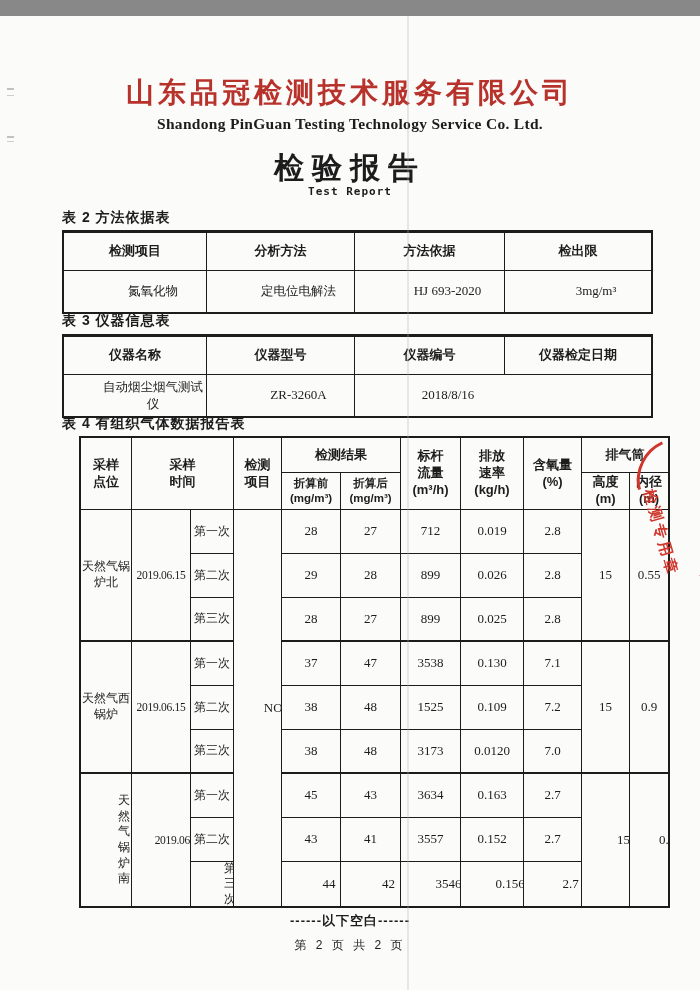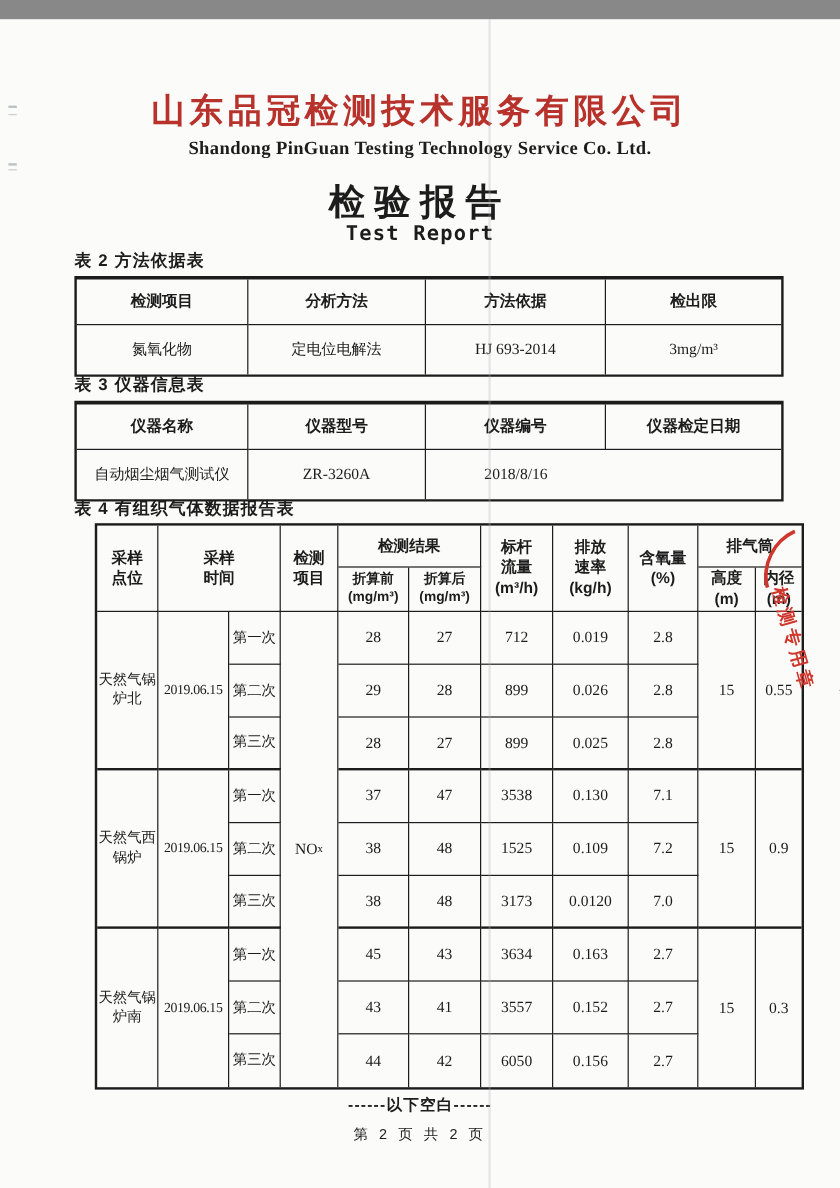--- a/index.html
+++ b/index.html
@@ -9,41 +9,41 @@
     background:#fbfbfa; overflow:hidden; color:var(--ink);
     font-family:"Liberation Sans", sans-serif;
   }
   .abs { position:absolute; }
   .centered { left:0; width:700px; text-align:center; }
 
   
   .company-cn { top:58px; font-family:"Liberation Serif", serif; font-size:28px; font-weight:bold; letter-spacing:4px; color:#b8322c; }
   .company-en { top:99px; font-family:"Liberation Serif", serif; font-size:15.5px; font-weight:bold; letter-spacing:0.3px; }
   .title-cn   { top:132px; font-size:30px; font-weight:bold; letter-spacing:8px; }
-  .title-en   { top:169px; font-family:"DejaVu Sans Mono", monospace; font-size:17px; font-weight:bold; letter-spacing:1px; }
+  .title-en   { top:169px; font-family:"DejaVu Sans Mono", monospace; font-size:11px; font-weight:bold; letter-spacing:1px; }
 
   
   .tlabel { left:62px; font-size:14px; font-weight:bold; letter-spacing:1px; }
 
   
   .t23 {
     left:62px; display:grid;
     grid-template-columns:143px 148px 150px 146px;
     grid-template-rows:38px 41px;
     border:2px solid var(--ink); border-top-width:3px;
   }
   
   .c {
     display:flex; align-items:center; justify-content:center;
     text-align:center; white-space:pre-line; line-height:1.3;
     border-right:1px solid var(--ink); border-bottom:1px solid var(--ink);
     overflow:hidden;
   }
   .nr { border-right:none !important; }
-  .nb { border-bottom:none !important; }
+  .nb { border-bottom:none !important;padding-left:36px; }
   .sb { border-bottom-width:2px !important; }
   .th { font-weight:bold; font-size:13px; }
   .th.sm { font-size:11.5px; }
   .cjk { font-size:12.5px; }
   .num { font-family:"Liberation Serif", serif; font-size:13px; }
 
   
   .t4 {
     left:79px; top:420px; display:grid;
     grid-template-columns:51px 59px 43px 48px 59px 60px 60px 63px 58px 48px 38px;
@@ -84,21 +84,21 @@
   <div class="abs centered title-en">Test Report</div>
 
   <div class="abs tlabel" style="top:193px">表 2 方法依据表</div>
   <div class="abs t23" style="top:214px">
     <div class="c th">检测项目</div>
     <div class="c th">分析方法</div>
     <div class="c th">方法依据</div>
     <div class="c th nr">检出限</div>
     <div class="c cjk nb">氮氧化物</div>
     <div class="c cjk nb">定电位电解法</div>
-    <div class="c num nb">HJ 693-2014</div>
+    <div class="c num nb">HJ 693-2020</div>
     <div class="c num nb nr">3mg/m³</div>
   </div>
 
   <div class="abs tlabel" style="top:296px">表 3 仪器信息表</div>
   <div class="abs t23" style="top:318px">
     <div class="c th">仪器名称</div>
     <div class="c th">仪器型号</div>
     <div class="c th">仪器编号</div>
     <div class="c th nr">仪器检定日期</div>
     <div class="c cjk nb">自动烟尘烟气测试仪</div>
@@ -206,21 +206,21 @@
     <div class="c cjk" style="grid-area:10/3/11/4">第二次</div>
     <div class="c num" style="grid-area:10/5/11/6">43</div>
     <div class="c num" style="grid-area:10/6/11/7">41</div>
     <div class="c num" style="grid-area:10/7/11/8">3557</div>
     <div class="c num" style="grid-area:10/8/11/9">0.152</div>
     <div class="c num" style="grid-area:10/9/11/10">2.7</div>
 
     <div class="c cjk nb" style="grid-area:11/3/12/4">第三次</div>
     <div class="c num nb" style="grid-area:11/5/12/6">44</div>
     <div class="c num nb" style="grid-area:11/6/12/7">42</div>
-    <div class="c num nb" style="grid-area:11/7/12/8">6050</div>
+    <div class="c num nb" style="grid-area:11/7/12/8">3546</div>
     <div class="c num nb" style="grid-area:11/8/12/9">0.156</div>
     <div class="c num nb" style="grid-area:11/9/12/10">2.7</div>
   </div>
 
   <div class="abs centered blank-line">------以下空白------</div>
   <div class="abs centered page-no">第 2 页 共 2 页</div>
 
   <div class="abs stamp">
     <div class="stamp-arc a1"></div>
     <div class="stamp-arc a2"></div>

